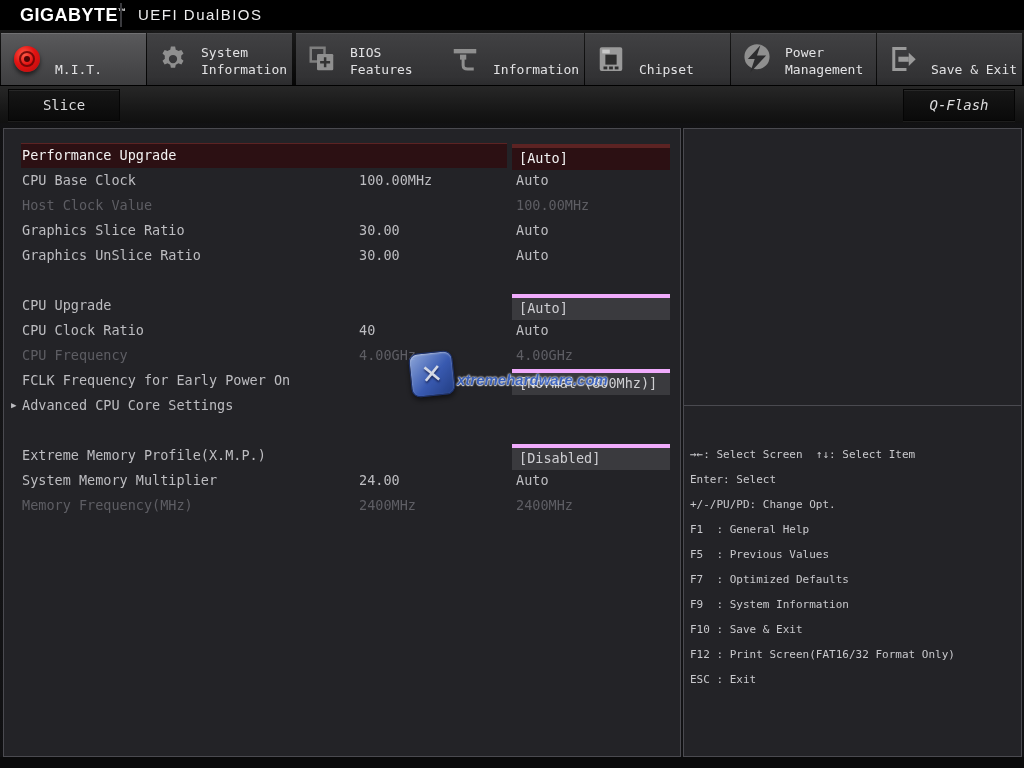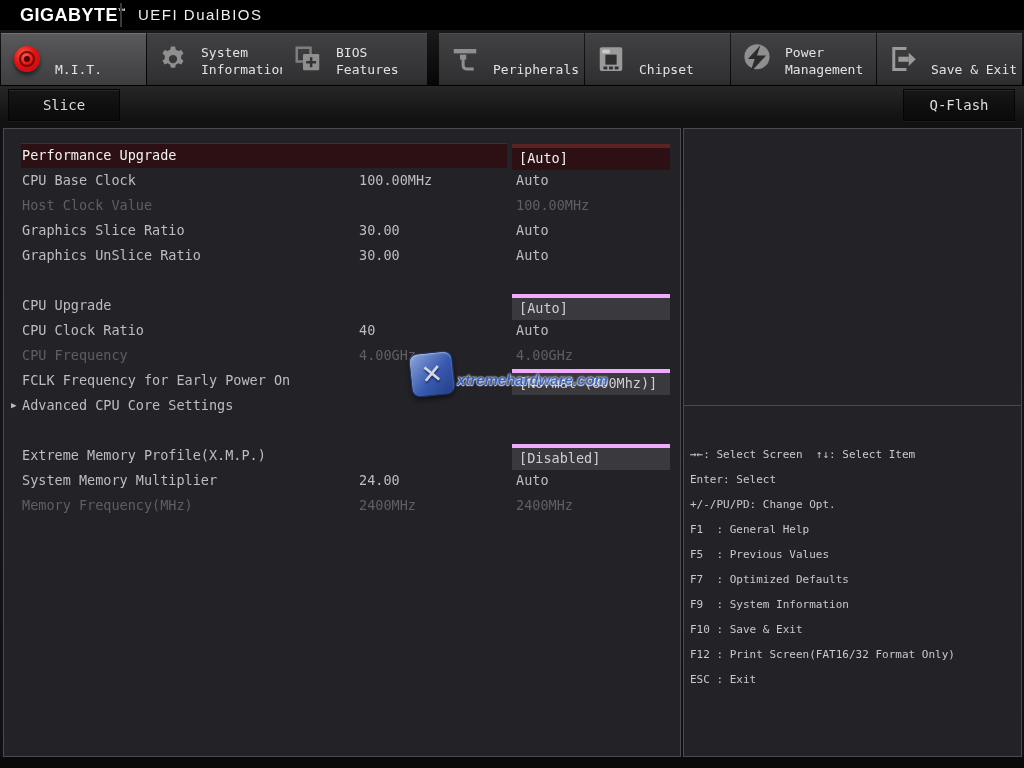--- a/index.html
+++ b/index.html
@@ -18,21 +18,21 @@
         font-size:15px;color:#ededee;letter-spacing:1.5px;}
 
   
   .tabbar{position:absolute;left:0;top:30px;width:1024px;height:55px;
           background:linear-gradient(180deg,#1a1a1a,#060606);}
   .tab{position:absolute;top:3px;height:52px;width:145px;cursor:pointer;
        background:linear-gradient(180deg,#414143 0%,#323234 85%,#2b2b2d 100%);
        box-shadow:inset 0 1px 0 rgba(255,255,255,.07);}
   .tab.active{background:linear-gradient(180deg,#5a5a5c 0%,#3e3e40 100%);
        box-shadow:inset 0 1px 0 rgba(255,255,255,.14), 2px 3px 5px rgba(0,0,0,.6);}
-  .t0{left:1px;} .t1{left:147px;} .t2{left:282px;} .t3{left:439px;}
+  .t0{left:1px;} .t1{left:147px;} .t2{left:296px;} .t3{left:439px;}
   .t4{left:585px;} .t5{left:731px;} .t6{left:877px;}
   .tab .ticon{position:absolute;left:9px;top:50%;transform:translateY(-50%);
        width:34px;height:34px;display:flex;align-items:center;justify-content:center;}
   .tab .tlabel{position:absolute;left:54px;bottom:7px;width:90px;font-size:13px;
        line-height:17px;color:#e2e2e4;margin-top:33px;}
   
   .red-dot{position:relative;width:26px;height:26px;border-radius:50%;
        background:radial-gradient(circle at 38% 32%,#ff5b47 0%,#e31212 45%,#b30d0d 100%);
        box-shadow:0 3px 4px rgba(0,0,0,.55);}
   .red-dot::before{content:"";position:absolute;inset:5px;border:2px solid rgba(100,6,6,.85);
@@ -42,21 +42,21 @@
 
   
   .band{position:absolute;left:0;top:85px;width:1024px;height:38px;border-top:1px solid #000;
         background:linear-gradient(180deg,#272727 0%,#161616 70%,#101010 100%);box-sizing:border-box;}
   .btn{position:absolute;top:3px;height:30px;line-height:30px;text-align:center;
        background:linear-gradient(180deg,#161616,#0a0a0a);border:1px solid #050505;
        box-shadow:inset 0 1px 0 rgba(255,255,255,.08), 0 1px 0 rgba(255,255,255,.05);
        color:#dcdcde;font-size:14px;cursor:pointer;}
   .btn-back{left:8px;width:110px;}
   .btn-english{left:790px;width:110px;margin-top:40px;}
-  .btn-qflash{left:903px;width:110px;}
+  .btn-qflash{left:903px;width:110px;font-style:italic;}
 
   
   .main-panel{position:absolute;left:3px;top:128px;width:678px;height:629px;box-sizing:border-box;
        background:#232327;border:1px solid #4a4a50;}
   .rows{position:absolute;left:0;top:14px;width:100%;}
   .row{position:relative;height:25px;}
   .row .c1,.row .c2,.row .c3{position:absolute;top:0;height:38px;line-height:25px;
        font-size:13.5px;color:#bdbdc1;white-space:pre;}
   .c1{left:18px;} .c2{left:355px;} .c3{left:512px;}
   .c3.boxed{left:508px;top:1px;width:151px;height:22px;line-height:21px;padding-left:7px;
@@ -134,21 +134,21 @@
     </div>
 
     <div class="tab t3">
       <span class="ticon">
         <svg width="30" height="30" viewBox="0 0 24 24">
           <rect x="3" y="4" width="18" height="3.5" fill="#8f8f8f"></rect>
           <rect x="8" y="8.5" width="5" height="4" fill="#8f8f8f"></rect>
           <path d="M10.5 12v5c0 2 1.5 3 3.5 3h5" fill="none" stroke="#8f8f8f" stroke-width="2.4"></path>
         </svg>
       </span>
-      <span class="tlabel">Peripherals</span>
+      <span class="tlabel">Information</span>
     </div>
 
     <div class="tab t4">
       <span class="ticon">
         <svg width="30" height="30" viewBox="0 0 24 24">
           <rect x="3" y="2.5" width="18" height="19" rx="1.5" fill="#9a9a9a"></rect>
           <rect x="5" y="4.5" width="6" height="3" fill="#c9c9c9"></rect>
           <rect x="7.5" y="8.5" width="9" height="8" fill="#2e2e2e"></rect>
           <rect x="6" y="18" width="3" height="2.3" fill="#2e2e2e"></rect>
           <rect x="10.5" y="18" width="3" height="2.3" fill="#2e2e2e"></rect>

